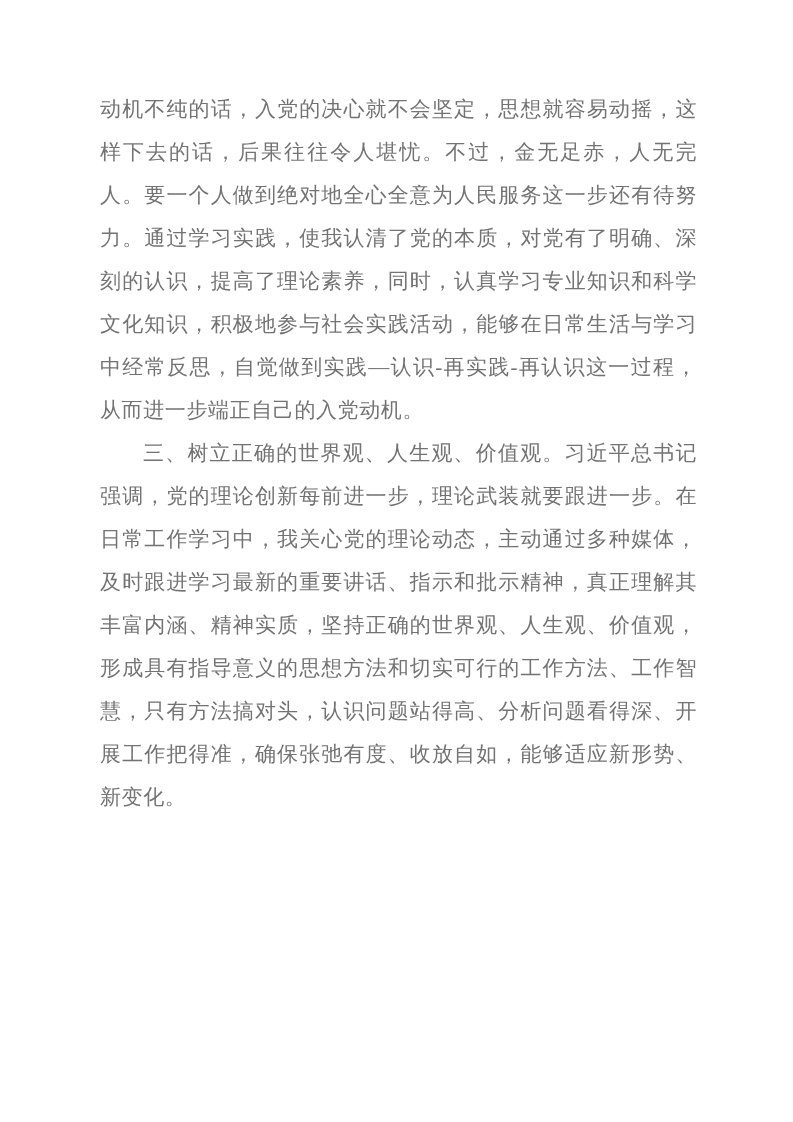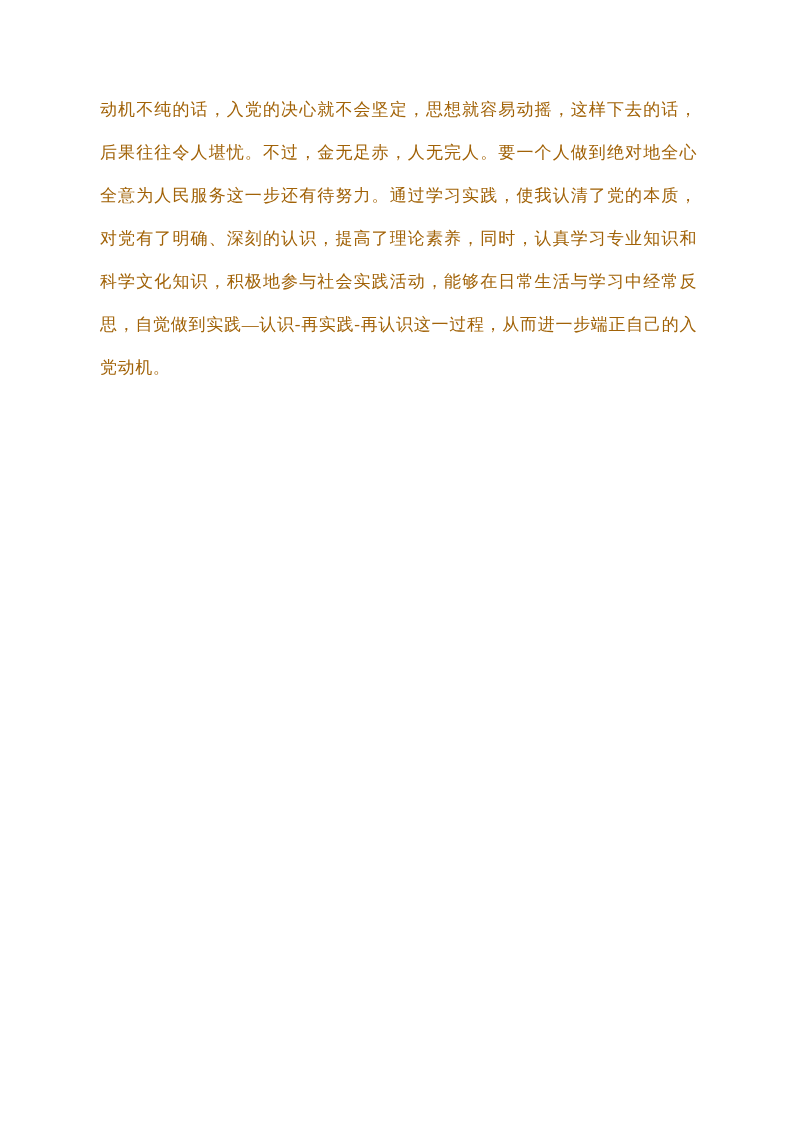--- a/index.html
+++ b/index.html
@@ -16,39 +16,40 @@
   }
   .page {
     position: relative;
     width: 793px;
     height: 1122px;
     background: #ffffff;
     box-sizing: border-box;
     padding: 88px 96px 60px 100px;
   }
   .doc-body {
-    font-size: 17px;
+    font-size: 21px;
     line-height: 43px;
     text-align: justify;
     text-justify: inter-ideograph;
     letter-spacing: 0.6px;
-    color: #a16207;
+    color: #737373;
   }
   .para {
     margin: 0 0 0 0;
     text-indent: 0;
     white-space: normal;
   }
   .para.indent {
     text-indent: 2.05em;
   }
   .para + .para {
     margin-top: 0px;
   }
 </style>
 </head>
 <body>
 
 <div class="page">
   <div class="doc-body">
     <p class="para">动机不纯的话，入党的决心就不会坚定，思想就容易动摇，这样下去的话，后果往往令人堪忧。不过，金无足赤，人无完人。要一个人做到绝对地全心全意为人民服务这一步还有待努力。通过学习实践，使我认清了党的本质，对党有了明确、深刻的认识，提高了理论素养，同时，认真学习专业知识和科学文化知识，积极地参与社会实践活动，能够在日常生活与学习中经常反思，自觉做到实践—认识-再实践-再认识这一过程，从而进一步端正自己的入党动机。</p>
+    <p class="para indent">三、树立正确的世界观、人生观、价值观。习近平总书记强调，党的理论创新每前进一步，理论武装就要跟进一步。在日常工作学习中，我关心党的理论动态，主动通过多种媒体，及时跟进学习最新的重要讲话、指示和批示精神，真正理解其丰富内涵、精神实质，坚持正确的世界观、人生观、价值观，形成具有指导意义的思想方法和切实可行的工作方法、工作智慧，只有方法搞对头，认识问题站得高、分析问题看得深、开展工作把得准，确保张弛有度、收放自如，能够适应新形势、新变化。</p>
   </div>
 </div>
 
 </body></html>

